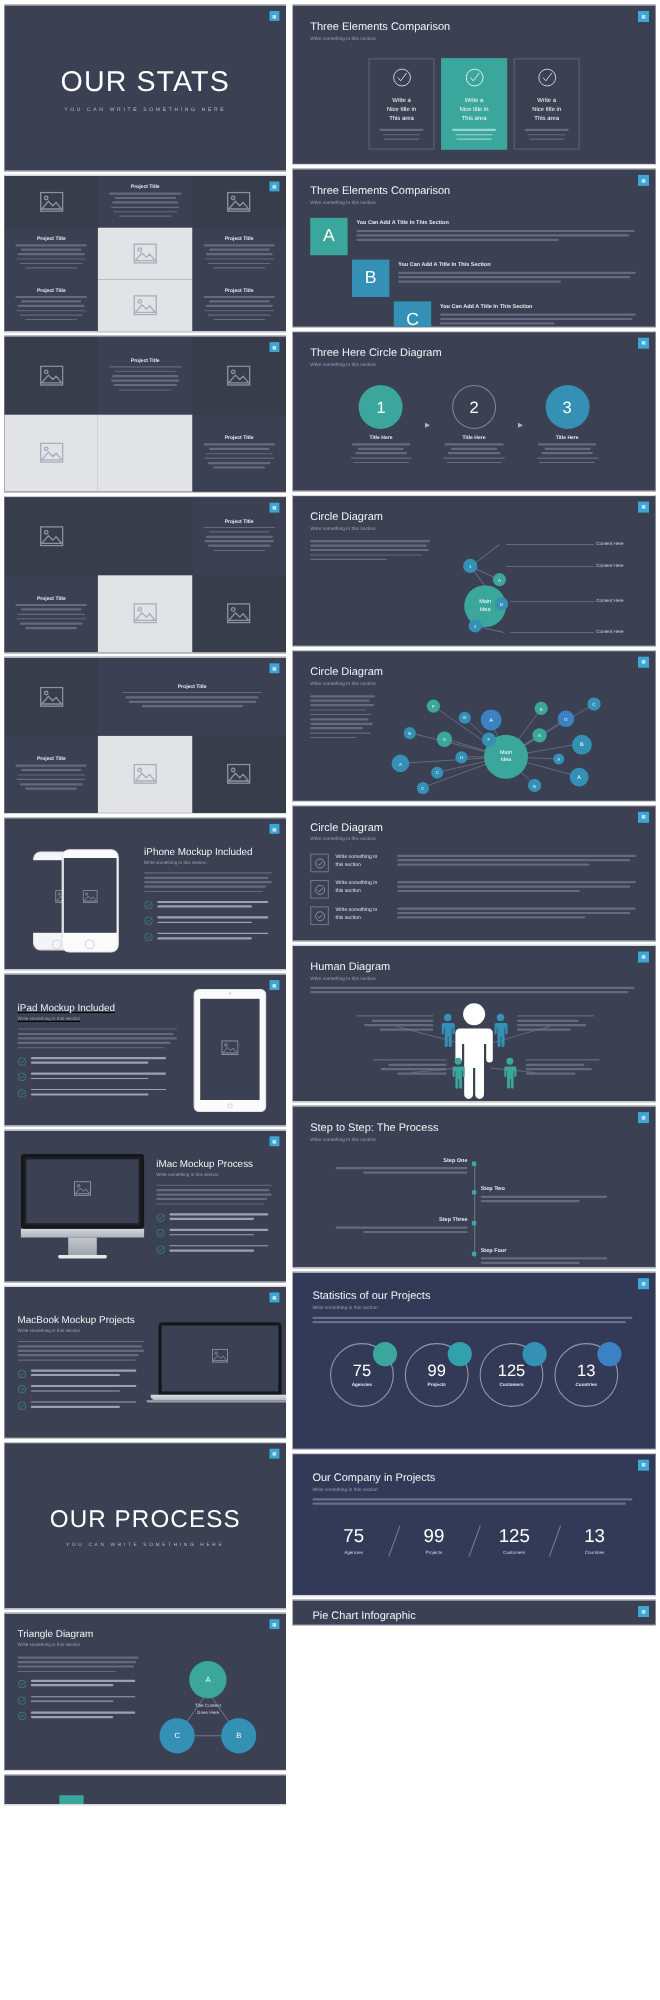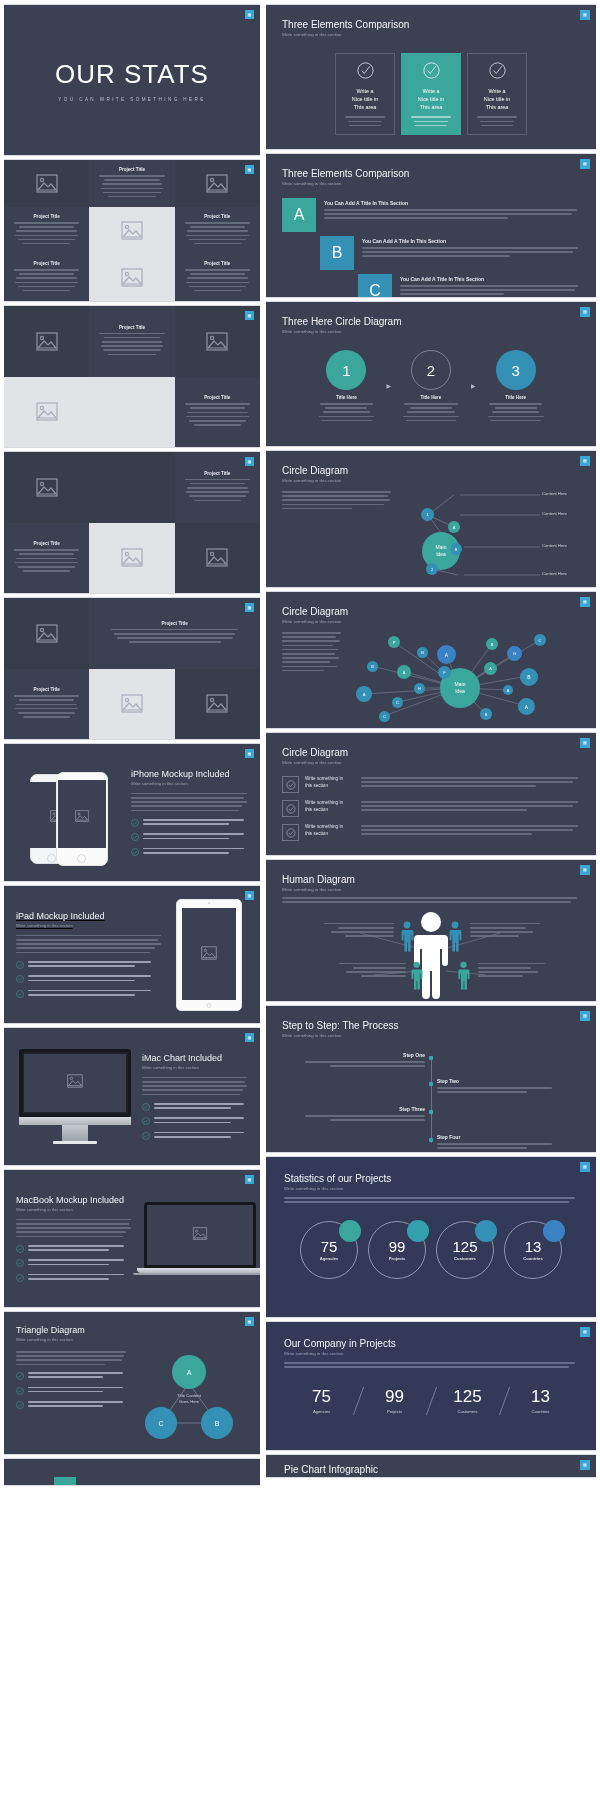--- a/index.html
+++ b/index.html
@@ -514,21 +514,21 @@
                 <circle class="imgicon" cx="6" cy="6" r="1.6"></circle>
                 <path class="imgicon" d="M2 16 L8 9 L12 13 L15 10 L20 16 Z"></path>
               </svg>
           </div>
         </div>
         <div style="width:112px;height:8px;background:linear-gradient(#d5d8dd,#aeb3ba);"></div>
         <div style="width:26px;height:16px;background:linear-gradient(#c5c9cf,#9ea3ab);"></div>
         <div style="width:44px;height:3px;background:#e6e8eb;border-radius:1px;"></div>
       </div>
       <div style="flex:1;">
-        <div class="s-title" style="font-size:9px;">iMac Chart Included</div>
+        <div class="s-title" style="font-size:9px;">iMac Mockup Process</div>
         <div class="s-sub" style="font-size:4.2px;margin-top:2px;">Write something in this section</div>
         <div style="margin-top:7px;">
           <div class="ln" style="width:99%"></div>
             <div class="ln" style="width:97%"></div>
           <div class="ln" style="width:99%"></div>
             <div class="ln" style="width:95%"></div>
           <div class="ln" style="width:92%"></div>
         </div>
         <div style="margin-top:8px;">
           <div style="display:flex;gap:4px;margin-bottom:6px;">
@@ -561,21 +561,21 @@
                 <div class="lnw" style="width:82%"></div>
               </div>
           </div>
         </div>
       </div>
     </div>
 
     <div class="slide" style="height:139px;padding:14px 12px;display:flex;gap:6px;align-items:center;">
       <div class="badge">▦</div>
       <div style="flex:1;">
-        <div class="s-title" style="font-size:9px;">MacBook Mockup Included</div>
+        <div class="s-title" style="font-size:9px;">MacBook Mockup Projects</div>
         <div class="s-sub" style="font-size:4.2px;margin-top:2px;">Write something in this section</div>
         <div style="margin-top:7px;">
           <div class="ln" style="width:99%"></div>
             <div class="ln" style="width:97%"></div>
           <div class="ln" style="width:99%"></div>
             <div class="ln" style="width:95%"></div>
           <div class="ln" style="width:92%"></div>
         </div>
         <div style="margin-top:8px;">
           <div style="display:flex;gap:4px;margin-bottom:6px;">
@@ -622,20 +622,25 @@
                   </svg>
               </div>
             </div>
           </div>
           <div style="width:126px;height:5px;margin-left:-7px;background:linear-gradient(#dcdfe4,#b2b7bf);border-radius:0 0 4px 4px;"></div>
           <div style="width:134px;height:2px;margin-left:-11px;background:#9aa0a9;border-radius:0 0 3px 3px;"></div>
         </div>
       </div>
     </div>
 
+    <div class="slide" style="height:152px;display:flex;align-items:center;justify-content:center;flex-direction:column;">
+      <div class="badge">▦</div>
+      <div class="cover-title" style="font-size:22px;">OUR PROCESS</div>
+      <div class="cover-sub" style="font-size:4.4px;margin-top:7px;">YOU CAN WRITE SOMETHING HERE</div>
+    </div>
 
     <div class="slide" style="height:144px;padding:13px 12px;">
       <div class="badge">▦</div>
       <div class="s-title" style="font-size:9px;">Triangle Diagram</div>
       <div class="s-sub" style="font-size:4.2px;margin-top:2px;">Write something in this section</div>
       <div style="display:flex;margin-top:9px;gap:6px;">
         <div style="width:116px;">
           <div>
             <div class="ln" style="width:99%"></div>
               <div class="ln" style="width:97%"></div>

